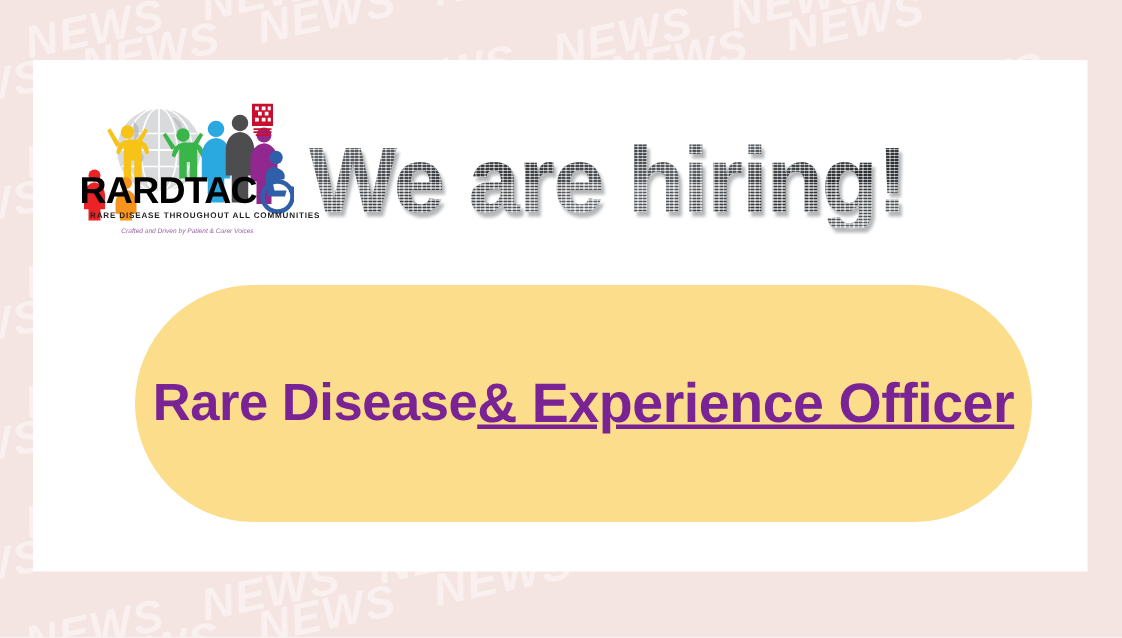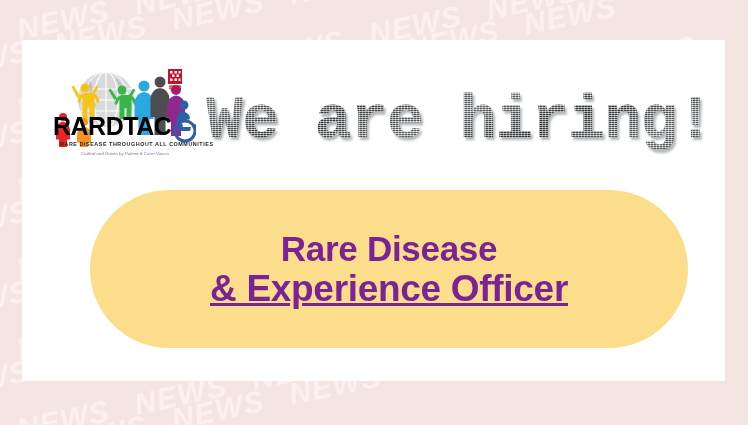--- a/index.html
+++ b/index.html
@@ -108,34 +108,33 @@
     margin-left: 10px;
     color: #6f7276;
     background-image:
       repeating-linear-gradient(0deg, rgba(255,255,255,0.55) 0 1px, rgba(0,0,0,0.22) 1px 2px),
       repeating-linear-gradient(90deg, rgba(255,255,255,0.45) 0 1px, rgba(0,0,0,0.25) 1px 3px),
       linear-gradient(160deg, #b9c0c6 0%, #5f6469 28%, #9fa7ad 46%, #4d5256 64%, #aab2b8 82%, #62676c 100%);
     -webkit-background-clip: text;
     background-clip: text;
     -webkit-text-fill-color: transparent;
     filter: drop-shadow(2px 3px 1px rgba(90,95,100,0.45));
-    font-family: Liberation Mono, monospace;
   }
 
   
   #job-title-pill {
     position: absolute;
     left: 68px;
     top: 150px;
     width: 598px;
     height: 158px;
     background: #fbdd8b;
     border-radius: 79px;
     display: flex;
-    flex-direction: column;
+    flex-direction: row;
     align-items: center;
     justify-content: center;
     z-index: 2;
   }
   .pill-line {
     color: #7a2394;
     font-weight: 700;
     line-height: 1.12;
     white-space: nowrap;
     text-align: center;

